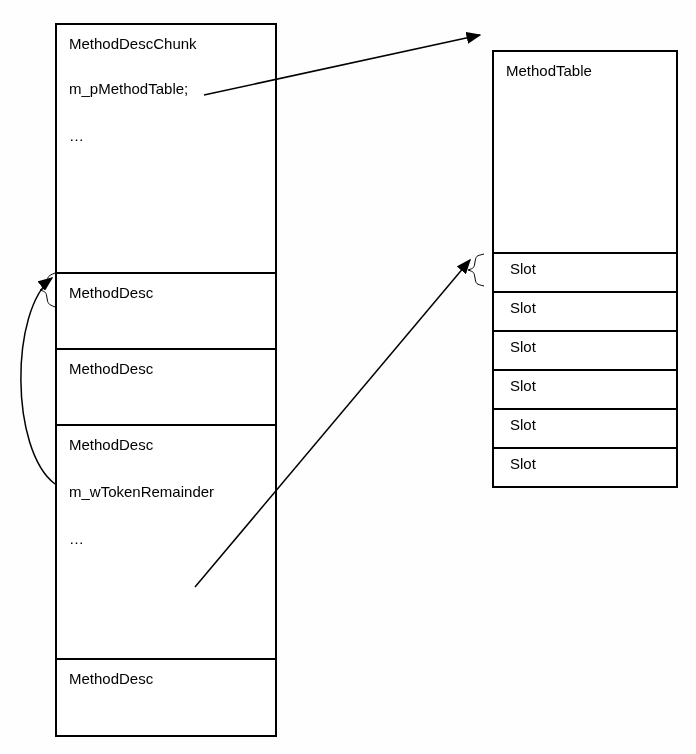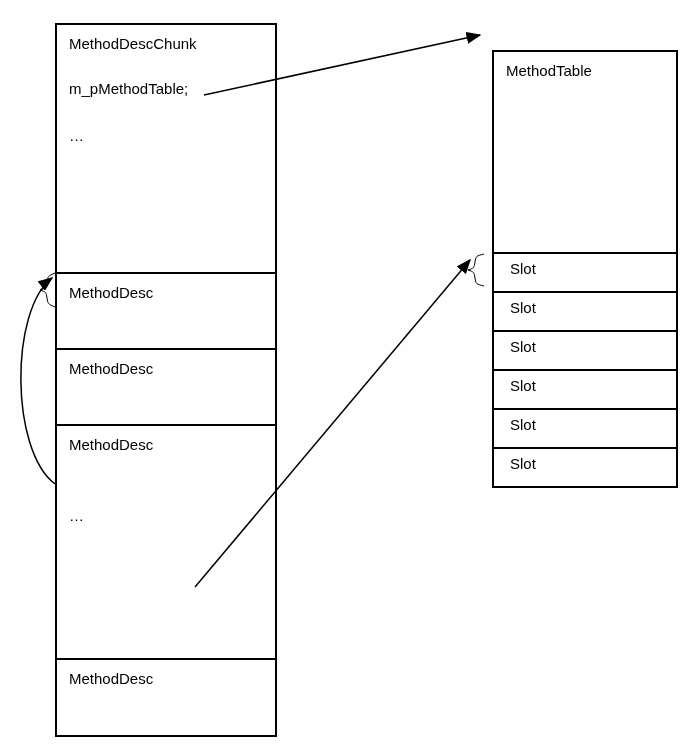--- a/index.html
+++ b/index.html
@@ -102,20 +102,21 @@
   </div>
   <div class="chunk-section method-desc-small">
     <div>MethodDesc</div>
   </div>
   <div class="chunk-section method-desc-small">
     <div>MethodDesc</div>
   </div>
   <div class="chunk-section method-desc-expanded">
     <div class="title">MethodDesc</div>
     <div style="height:12px"></div>
+    <div class="field">m_wTokenRemainder</div>
     <div style="height:12px"></div>
     <div style="height:12px"></div>
     <div class="field">…</div>
   </div>
   <div class="chunk-section method-desc-last">
     <div>MethodDesc</div>
   </div>
 </div>
 
 <div class="box method-table">

